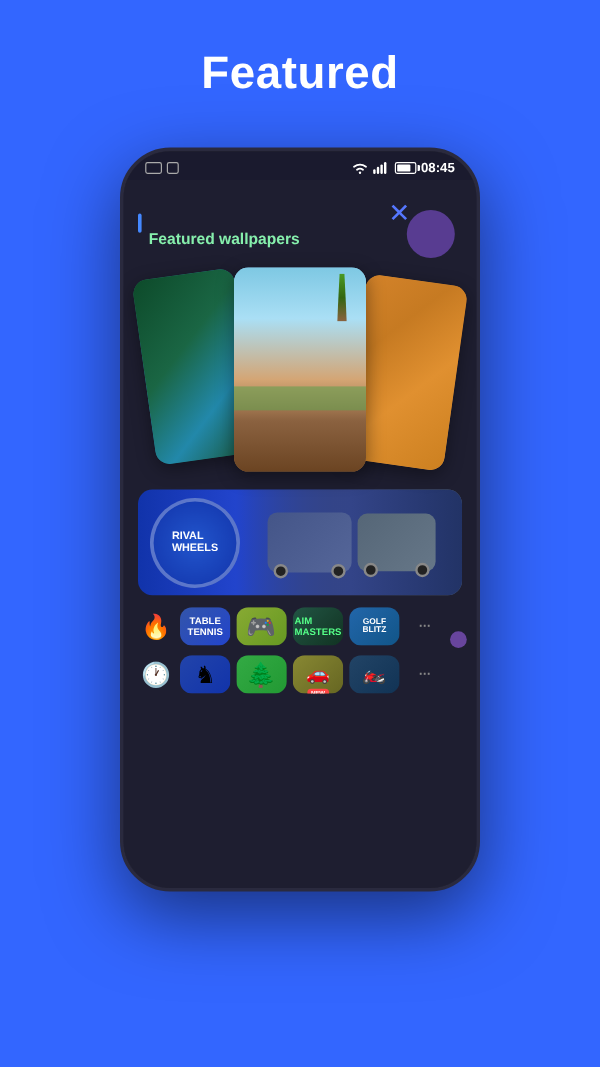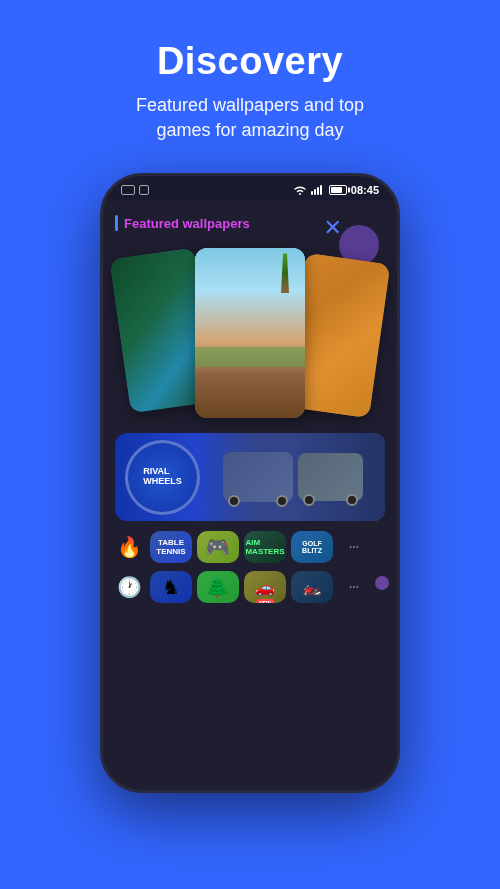--- a/index.html
+++ b/index.html
@@ -185,23 +185,24 @@
     }
 
     .section-accent {
       width: 3px;
       height: 16px;
       background: #4488ff;
       border-radius: 2px;
     }
 
     .section-title {
-      color: #d946ef;
+      color: #86efac;
       font-size: 13px;
       font-weight: 600;
+      margin-top: 26px;
     }
 
     
     .wallpaper-stack {
       position: relative;
       height: 190px;
       margin: 0 auto;
       display: flex;
       align-items: center;
       justify-content: center;
@@ -456,24 +457,21 @@
       width: 20px;
       height: 40px;
       background: linear-gradient(180deg, #4a9a22 0%, #336611 50%, #8b6240 100%);
       clip-path: polygon(40% 0%, 60% 0%, 70% 100%, 30% 100%);
     }
   </style>
 </head>
 <body>
 
 <div class="header-section">
-  <div class="header-title">Discovery</div>
-  <div class="header-subtitle">
-    Featured wallpapers and top<br>games for amazing day
-  </div>
+  <div class="header-title">Featured</div>
 </div>
 
 <div class="phone-wrapper">
   <div class="phone-frame">
 
     <div class="phone-notch-bar">
       <div class="notch-left">
         <div class="notch-icon"></div>
         <div class="notch-icon-2"></div>
       </div>

